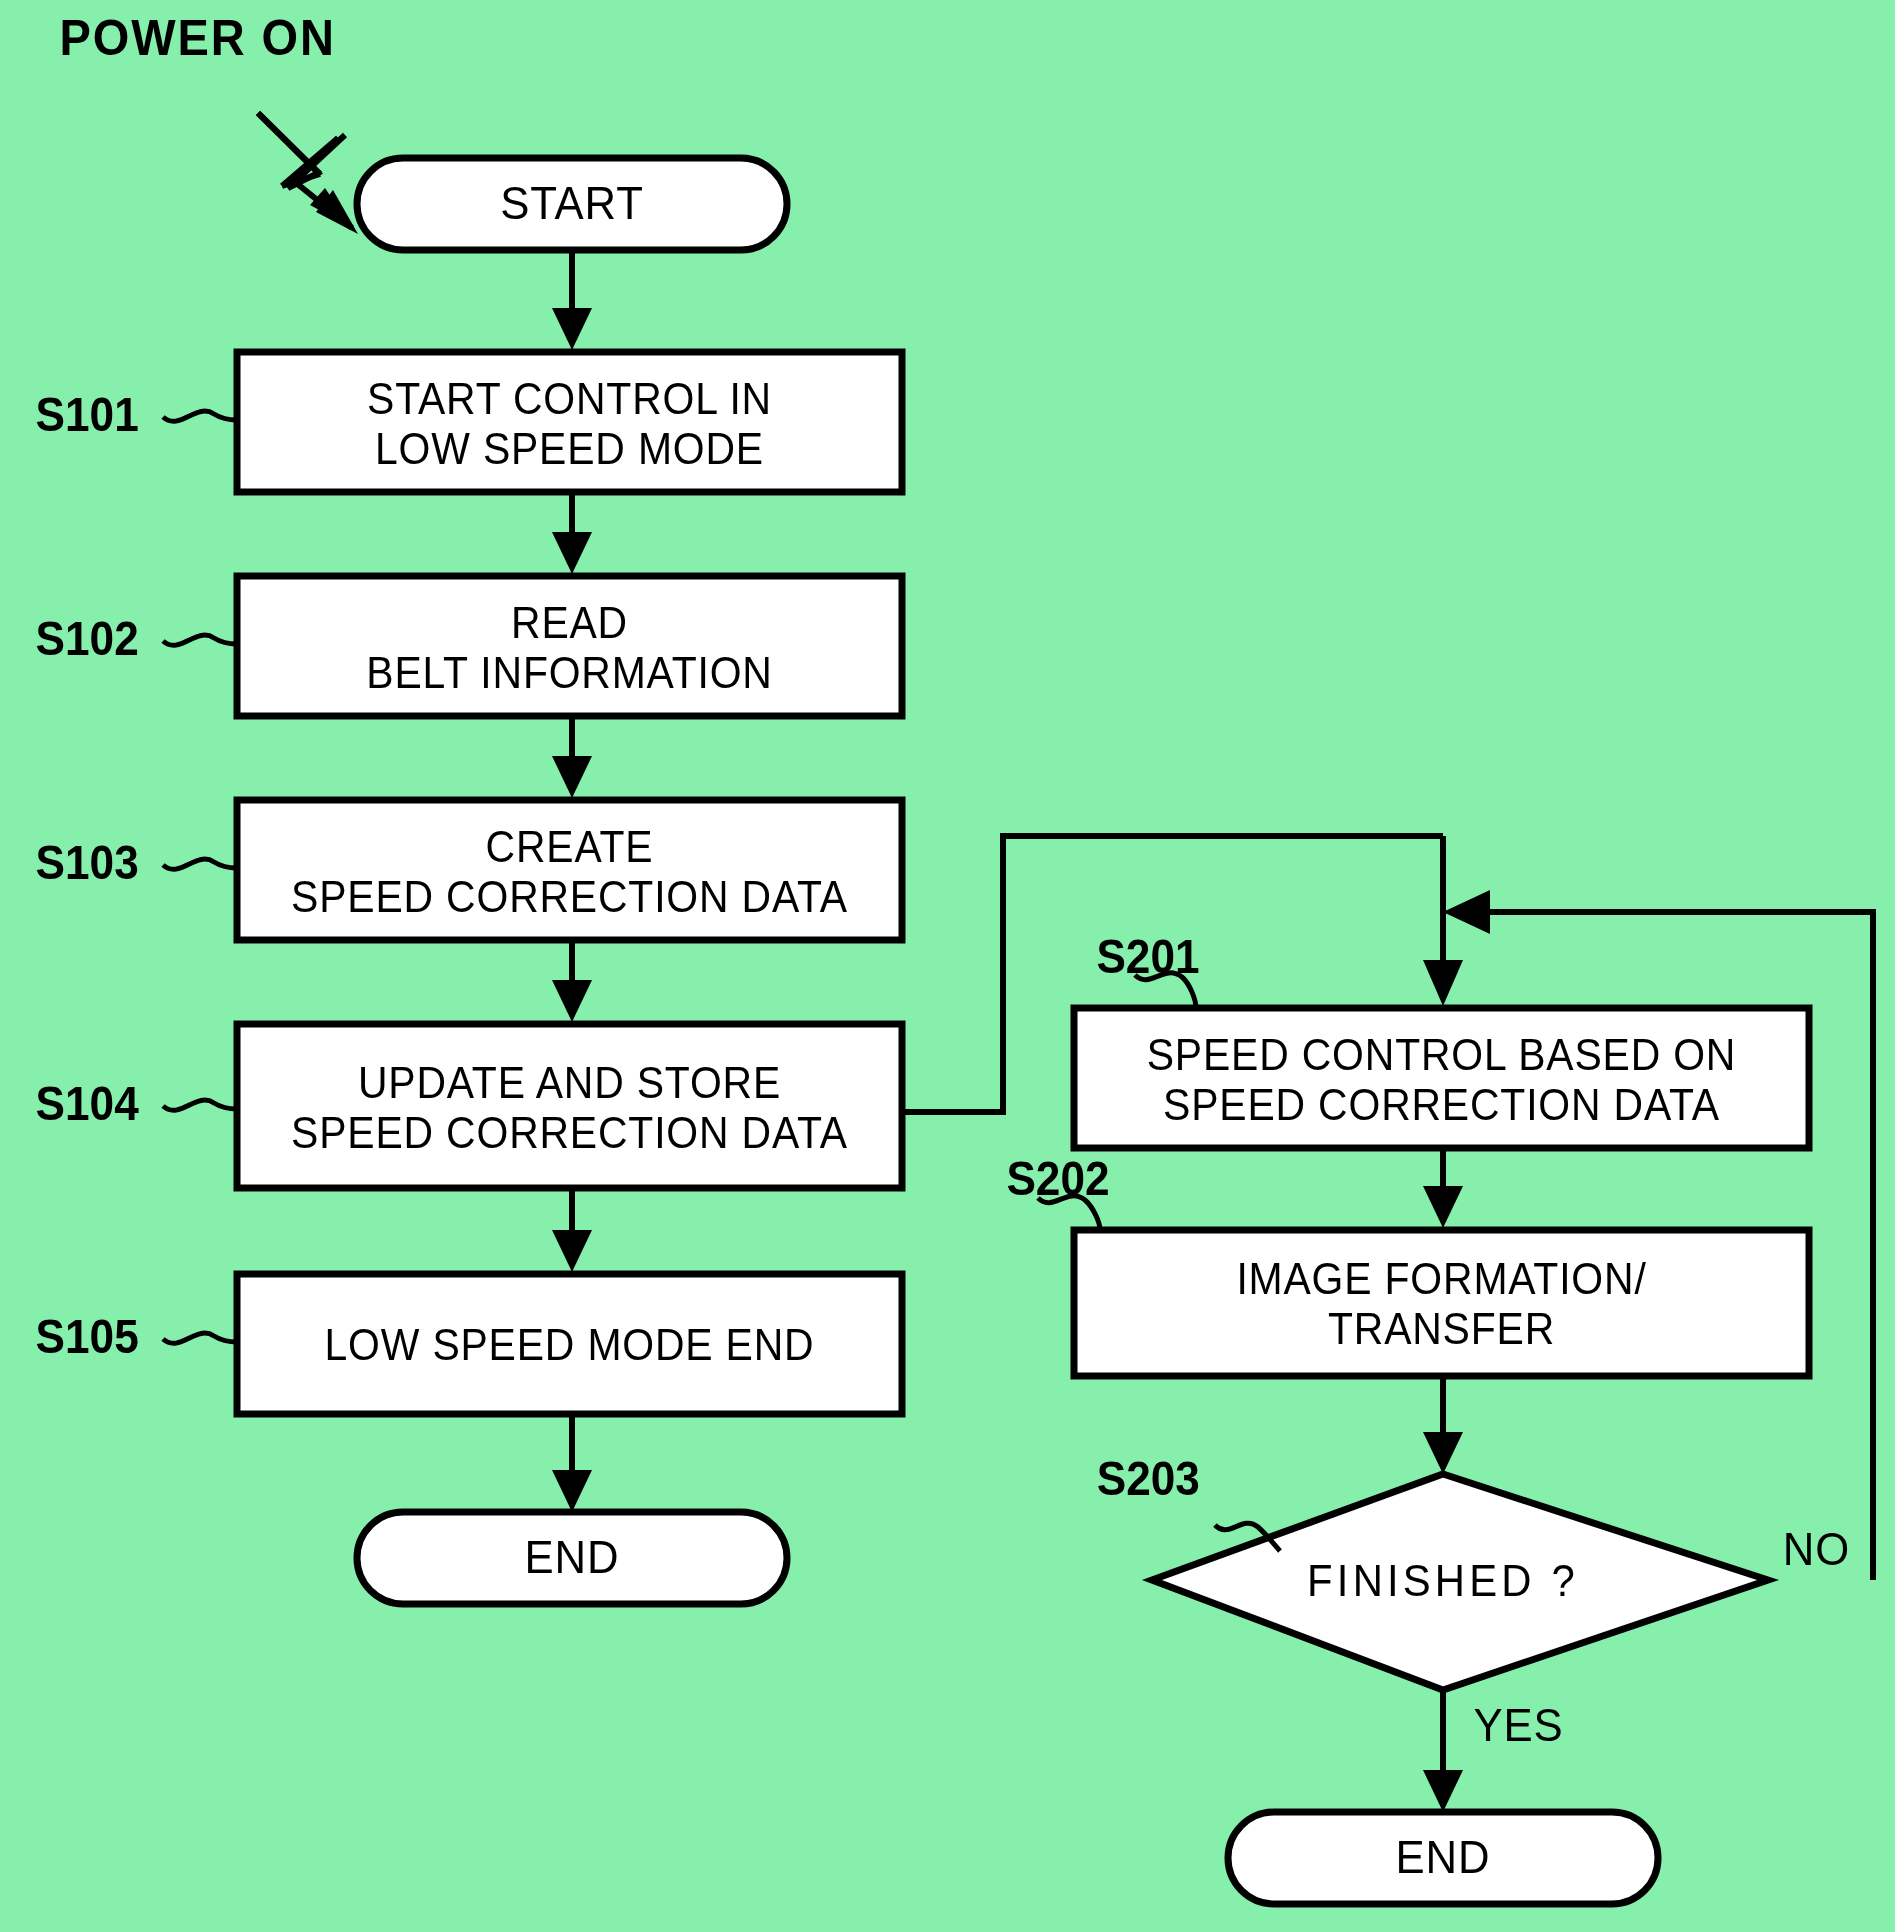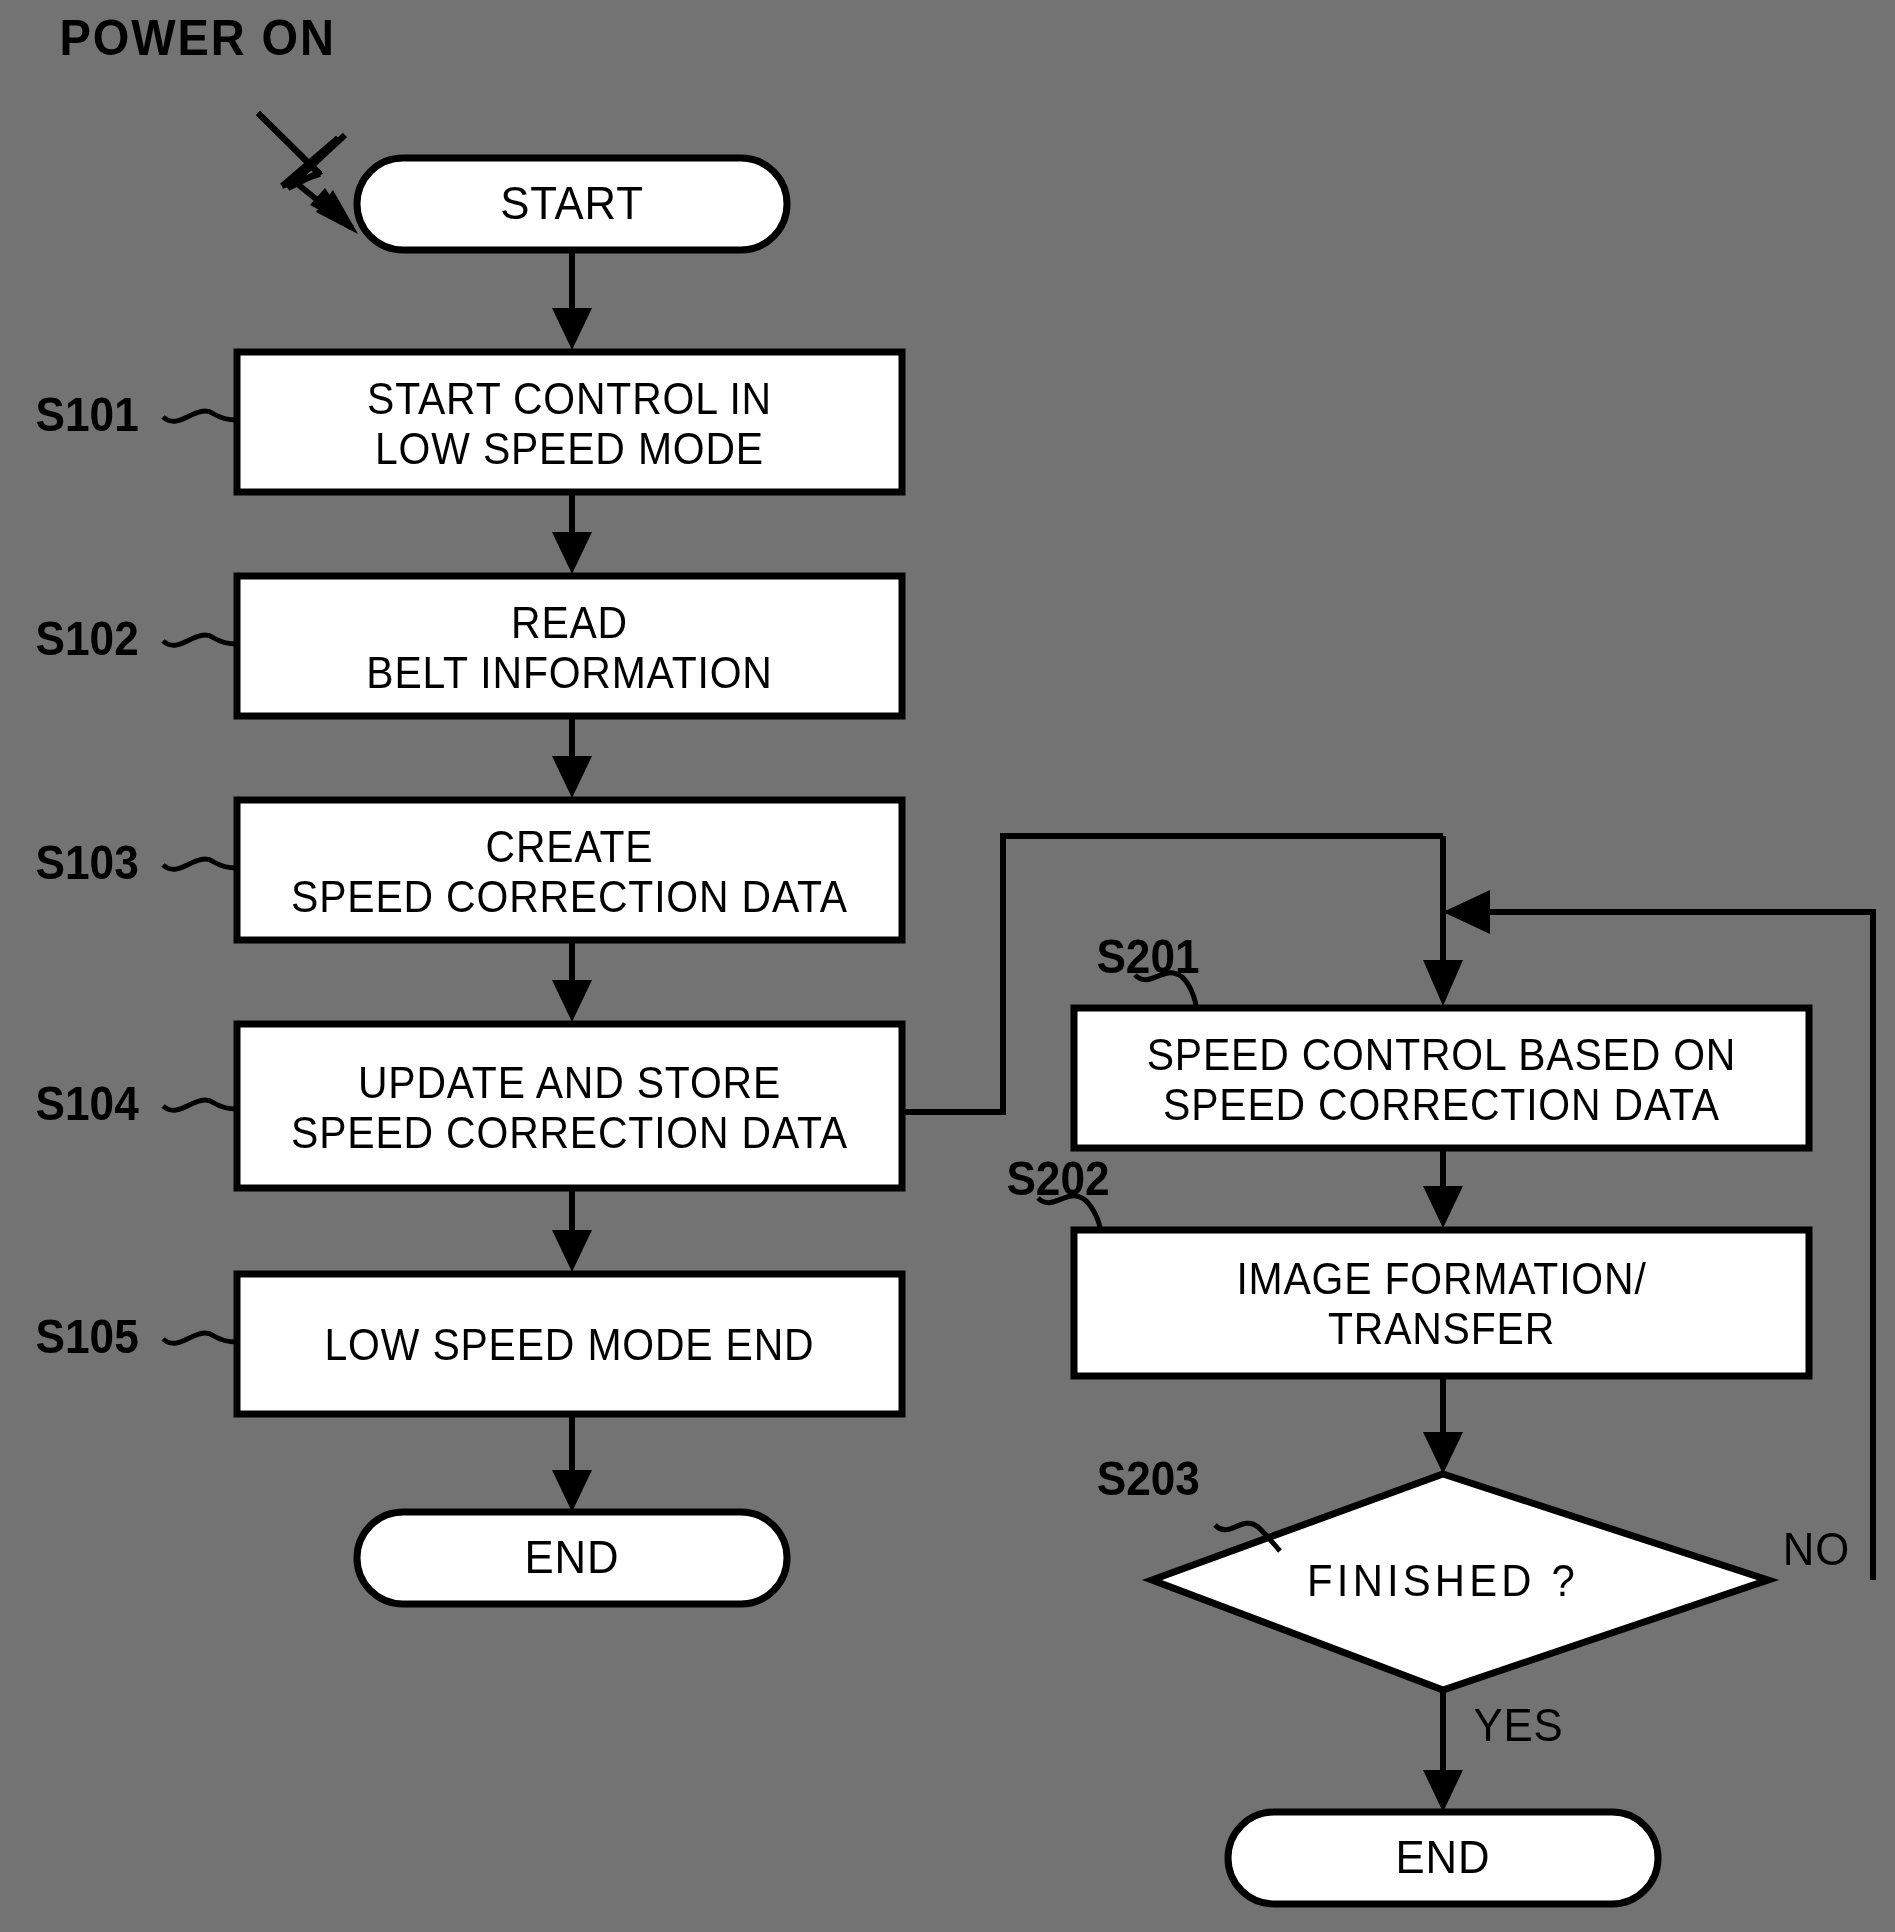--- a/index.html
+++ b/index.html
@@ -7,21 +7,21 @@
     padding: 0;
     background: #ffffff;
   }
   body {
     font-family: "Liberation Sans", sans-serif;
   }
   #canvas {
     position: relative;
     width: 1895px;
     height: 1932px;
-    background: #737373;
+    background: #86efac;
     overflow: hidden;
   }
   svg.layer {
     position: absolute;
     left: 0;
     top: 0;
     width: 1895px;
     height: 1932px;
   }
   .shape-stroke {

